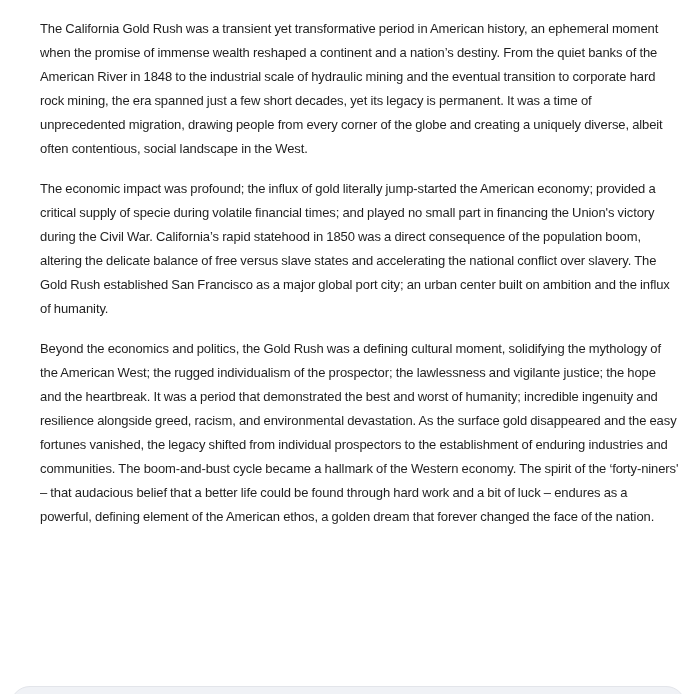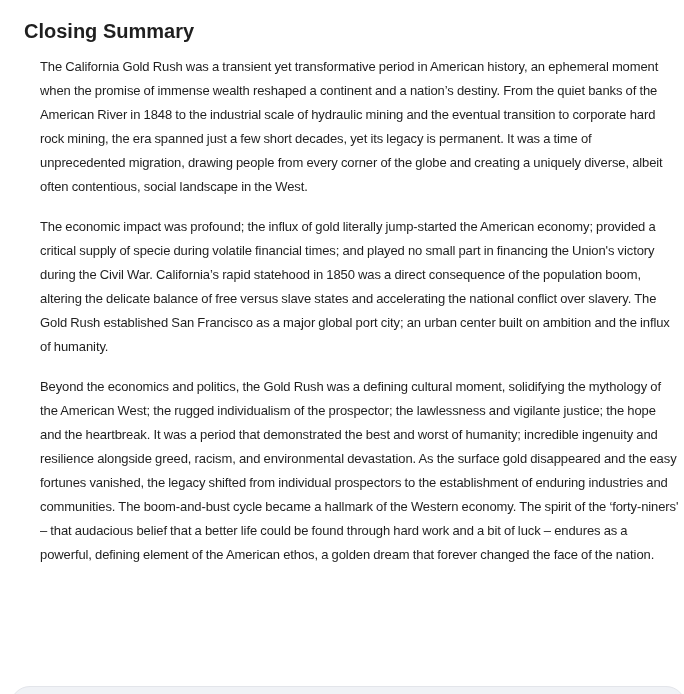--- a/index.html
+++ b/index.html
@@ -44,19 +44,18 @@
       height: 40px;
       background: #f0f2f6;
       border: 1px solid #e3e5ea;
       border-radius: 20px;
     }
   </style>
 </head>
 <body>
 
 <div class="content">
-  <h2 class="section-title">Closing Summary</h2>
   <p class="para">The California Gold Rush was a transient yet transformative period in American history, an ephemeral moment when the promise of immense wealth reshaped a continent and a nation’s destiny. From the quiet banks of the American River in 1848 to the industrial scale of hydraulic mining and the eventual transition to corporate hard rock mining, the era spanned just a few short decades, yet its legacy is permanent. It was a time of unprecedented migration, drawing people from every corner of the globe and creating a uniquely diverse, albeit often contentious, social landscape in the West.</p>
   <p class="para">The economic impact was profound; the influx of gold literally jump-started the American economy; provided a critical supply of specie during volatile financial times; and played no small part in financing the Union's victory during the Civil War. California’s rapid statehood in 1850 was a direct consequence of the population boom, altering the delicate balance of free versus slave states and accelerating the national conflict over slavery. The Gold Rush established San Francisco as a major global port city; an urban center built on ambition and the influx of humanity.</p>
   <p class="para">Beyond the economics and politics, the Gold Rush was a defining cultural moment, solidifying the mythology of the American West; the rugged individualism of the prospector; the lawlessness and vigilante justice; the hope and the heartbreak. It was a period that demonstrated the best and worst of humanity; incredible ingenuity and resilience alongside greed, racism, and environmental devastation. As the surface gold disappeared and the easy fortunes vanished, the legacy shifted from individual prospectors to the establishment of enduring industries and communities. The boom-and-bust cycle became a hallmark of the Western economy. The spirit of the ‘forty-niners' – that audacious belief that a better life could be found through hard work and a bit of luck – endures as a powerful, defining element of the American ethos, a golden dream that forever changed the face of the nation.</p>
 </div>
 
 <div class="composer"></div>
 
 </body></html>

